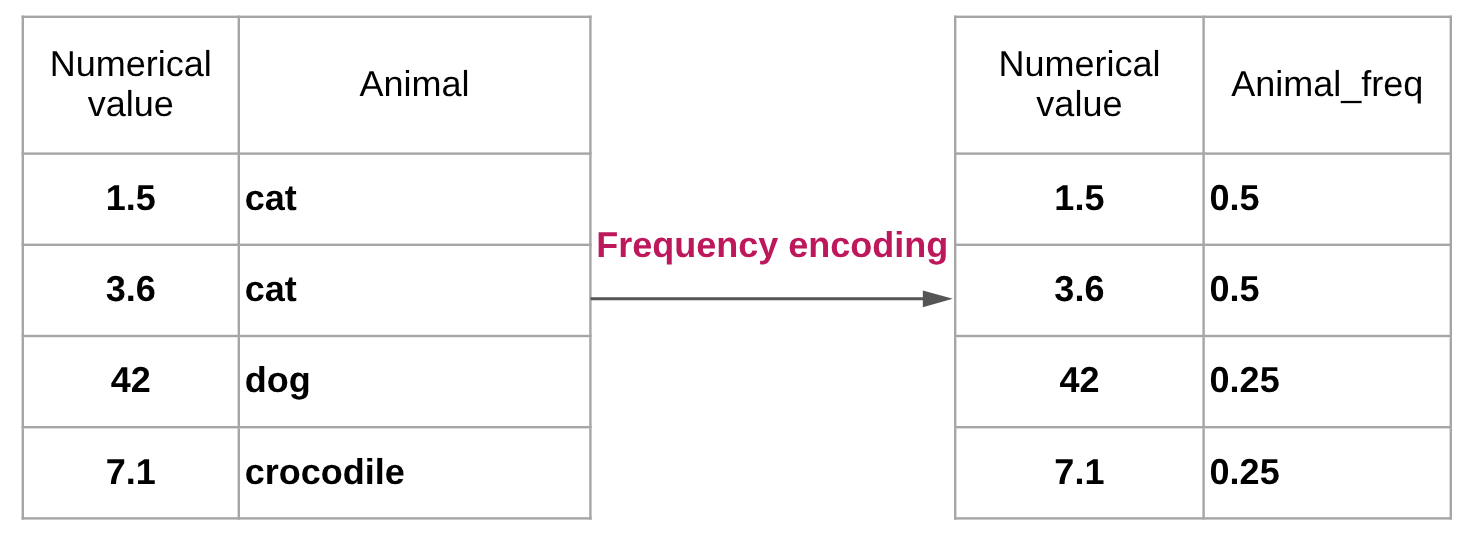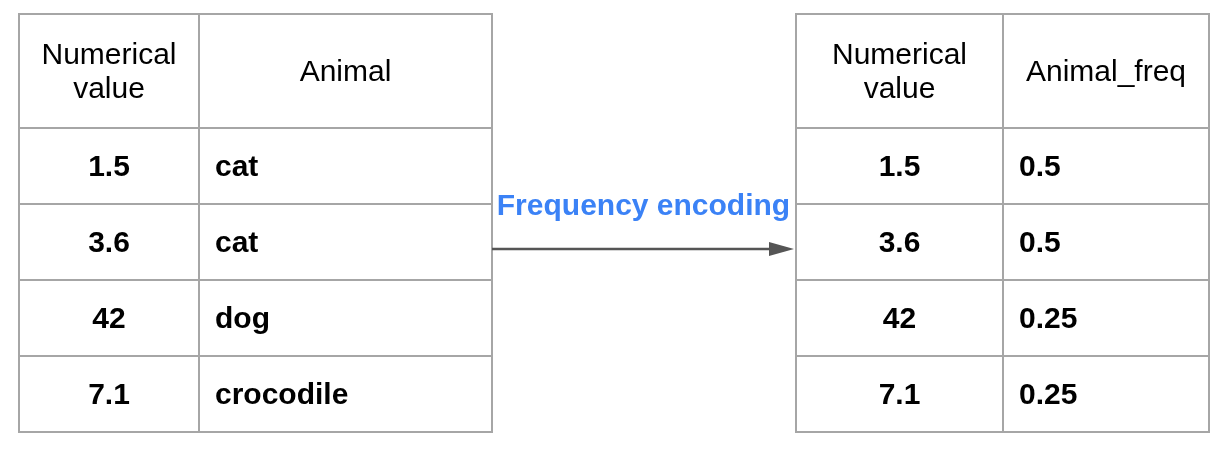--- a/index.html
+++ b/index.html
@@ -45,33 +45,33 @@
     vertical-align: middle;
     padding: 0 10px;
   }
   td.num {
     text-align: center;
     vertical-align: middle;
   }
   td.val {
     text-align: left;
     vertical-align: middle;
-    padding-left: 15px;
+    padding-left: 4px;
   }
 
   .arrow-label {
     position: absolute;
     left: 492px;
     top: 188px;
     width: 303px;
     text-align: center;
     font-size: 30px;
     font-weight: bold;
     white-space: nowrap;
-    color: #3b82f6;
+    color: #be185d;
   }
   .arrow-svg {
     position: absolute;
     left: 492px;
     top: 238px;
     width: 303px;
     height: 22px;
   }
 </style>
 </head>

